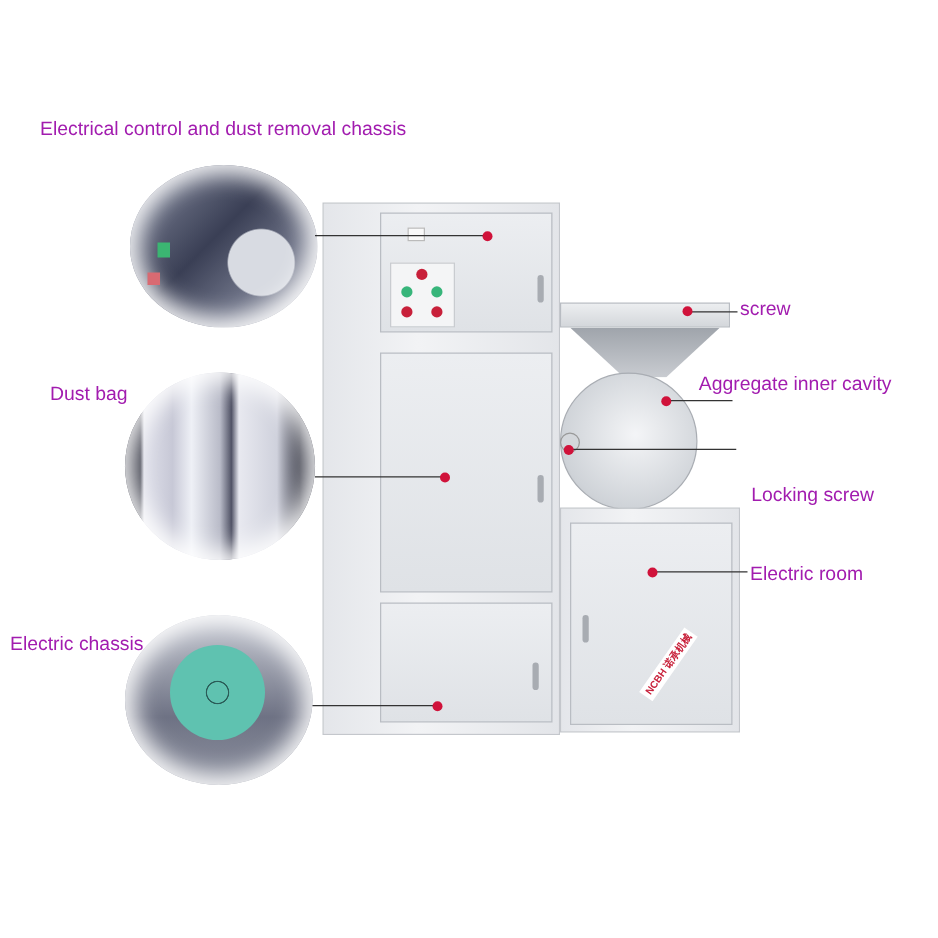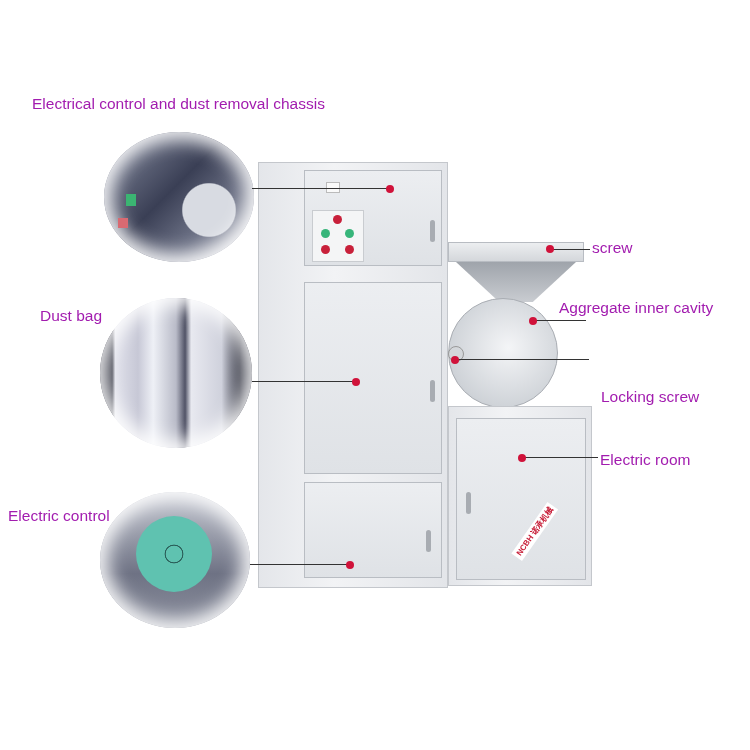--- a/index.html
+++ b/index.html
@@ -11,21 +11,21 @@
   .cab { position:absolute; background:linear-gradient(90deg,#e4e6ea,#f2f3f5 40%,#e3e5e9); border:1px solid #c4c7cc; box-sizing:border-box; }
   .door { position:absolute; background:linear-gradient(180deg,#eceef1,#dfe2e6); border:1px solid #b9bdc3; box-sizing:border-box; }
   .handle { position:absolute; width:5px; height:22px; background:#a8acb2; border-radius:3px; }
   .btn { position:absolute; width:9px; height:9px; border-radius:50%; }
 </style>
 </head>
 <body>
 
 <div class="label" style="left:32px;top:96px;">Electrical control and dust removal chassis</div>
 <div class="label" style="left:40px;top:308px;">Dust bag</div>
-<div class="label" style="left:8px;top:508px;">Electric control</div>
+<div class="label" style="left:8px;top:508px;">Electric chassis</div>
 <div class="label" style="left:592px;top:240px;">screw</div>
 <div class="label" style="left:559px;top:300px;">Aggregate inner cavity</div>
 <div class="label" style="left:601px;top:352px;margin-top:37px;">Locking screw</div>
 <div class="label" style="left:600px;top:452px;">Electric room</div>
 
 <div class="circle" style="left:104px;top:132px;width:150px;height:130px;background:radial-gradient(circle at 70% 60%, #d8dbe2 0 20%, transparent 21%), linear-gradient(135deg,#8b91a4,#3a3f55 45%,#6e7387 70%,#cfd2da);">
   <div style="position:absolute;left:22px;top:62px;width:10px;height:12px;background:#3bb572;"></div>
   <div style="position:absolute;left:14px;top:86px;width:10px;height:10px;background:#d86a72;"></div>
 </div>
 <div class="circle" style="left:100px;top:298px;width:152px;height:150px;background:linear-gradient(90deg,#2a2c3a 0 8%,#dfe0ea 10%,#c7c8d6 25%,#eef0f6 35%,#b9bbc8 50%,#515366 56%,#e8e9f0 60%,#cfd1dc 80%,#2a2c3a 92%);"></div>

